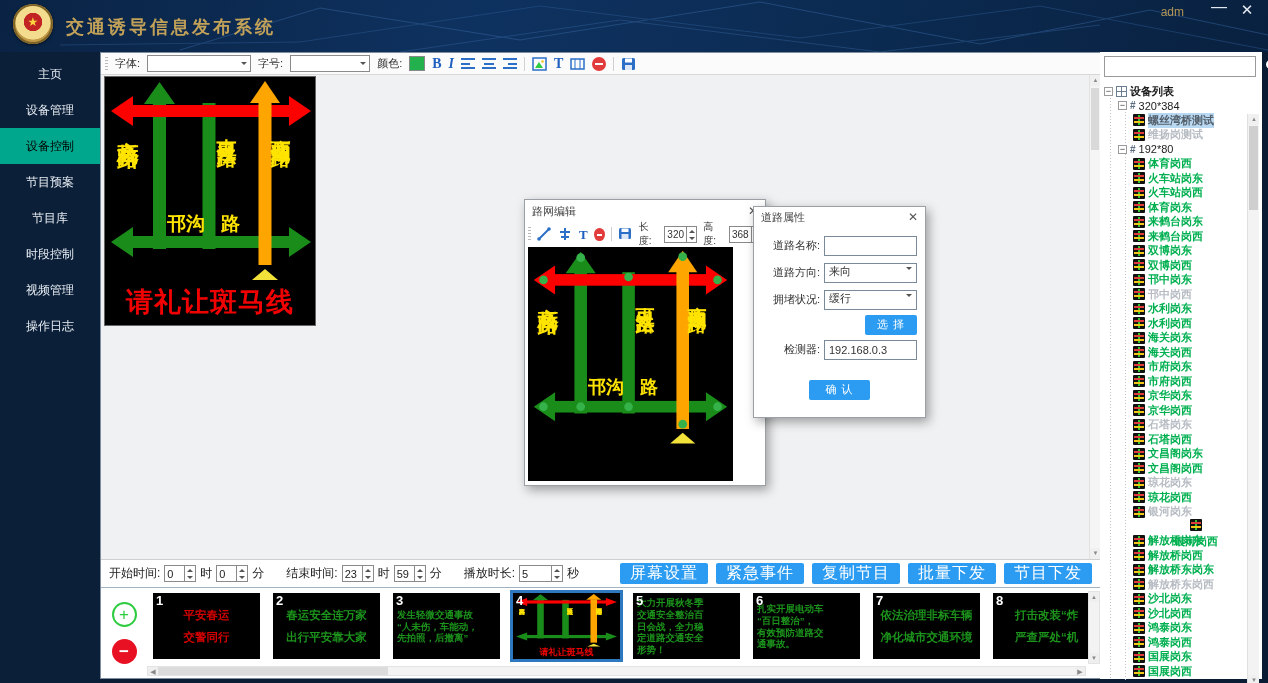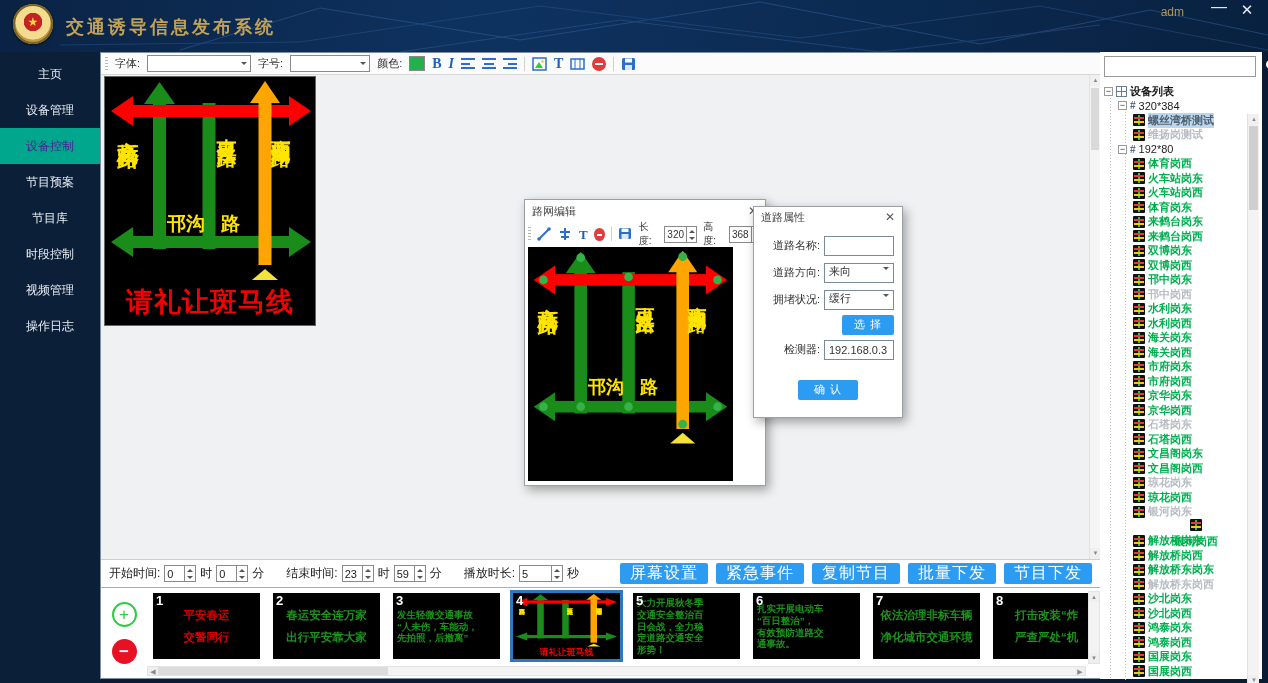--- a/index.html
+++ b/index.html
@@ -17,21 +17,21 @@
 .badge::after{content:"★";position:absolute;left:50%;top:45%;transform:translate(-50%,-50%);font-size:12px;color:#ffd73e}
 .app-title{position:absolute;left:66px;top:15px;color:#c2a158;font-size:18px;font-weight:bold;letter-spacing:3px}
 .user-name{position:absolute;right:84px;top:5px;color:#b29556;font-size:12px}
 .win-btn{position:absolute;top:1px;color:#e8edf4;font-size:14px;width:22px;text-align:center;cursor:pointer}
 .win-min{right:38px;top:-2px;font-size:16px}
 .win-close{right:10px;font-size:15px}
 
 
 .sidebar{position:absolute;left:0;top:52px;width:100px;bottom:0;background:#0c1f38;padding-top:4px}
 .side-item{height:36px;line-height:36px;text-align:center;color:#e8eef5;font-size:12px;cursor:pointer}
-.side-item.active{background:#00a78c;color:#4c1d95}
+.side-item.active{background:#00a78c;color:#000000}
 
 
 .main{position:absolute;left:100px;top:52px;width:1000px;height:627px;background:#fff;border:1px solid #7f8e9f;border-right:none}
 .toolbar{position:absolute;left:0;top:0;right:0;height:22px;display:flex;align-items:center;gap:7px;padding:0 4px;background:#fbfbfb;border-bottom:1px solid #d7d7d7;font-size:11px;color:#333}
 .grip{width:3px;height:14px;background:repeating-linear-gradient(#b9b9b9 0 1px,transparent 1px 3px);flex:none}
 .sel-box{height:17px;border:1px solid #8a8a8a;background:#fff;display:flex;align-items:center;padding-left:4px;position:relative;cursor:pointer}
 .sel-box .car{margin-left:auto;width:13px;height:100%;display:flex;align-items:center;justify-content:center}
 .tri-d{width:0;height:0;border:3.5px solid transparent;border-top-color:#555;margin-top:3px}
 .color-swatch{width:16px;height:15px;border:1px solid #888;cursor:pointer}
 .tbt{font-family:"Liberation Serif",serif;color:#1f5fbf;font-size:14px;font-weight:bold;cursor:pointer;line-height:1}
@@ -68,21 +68,21 @@
 .dlg-tools{height:24px;display:flex;align-items:center;gap:6px;padding:0 3px;font-size:10px;color:#333}
 .spin{height:17px;border:1px solid #8a8a8a;background:#fff;display:flex;align-items:stretch}
 .spin .val{flex:1;padding:1px 2px;font-size:10px;display:flex;align-items:center}
 .updn{width:11px;border-left:1px solid #8a8a8a;display:flex;flex-direction:column}
 .updn span{flex:1;display:flex;align-items:center;justify-content:center;cursor:pointer}
 .tri-u6{width:0;height:0;border:3px solid transparent;border-bottom-color:#555;margin-bottom:2px}
 .tri-d6{width:0;height:0;border:3px solid transparent;border-top-color:#555;margin-top:2px}
 .dlg-canvas{position:relative;margin:1px 3px;width:205px;height:234px;background:#000}
 
 
-.dlg-props{left:652px;top:131px;width:150px;height:212px;font-size:11px;color:#333}
+.dlg-props{left:652px;top:131px;width:173px;height:212px;font-size:11px;color:#333}
 .fld-row{position:absolute;left:8px;right:8px;height:21px;display:flex;align-items:center}
 .fld-row .lab{width:58px;text-align:right;margin-right:4px;flex:none}
 .fld-inp{flex:1;height:20px;border:1px solid #7a8a99;background:#fff;padding:0 4px;font-size:11px;display:flex;align-items:center}
 .fld-sel{flex:1;height:20px;border:1px solid #7a8a99;background:#fff;padding-left:4px;display:flex;align-items:flex-start;cursor:pointer}
 .fld-sel .car{margin-left:auto;width:14px;display:flex;justify-content:center}
 .blue-btn{background:#2b9cf2;color:#fff;border:none;border-radius:2px;font-size:11px;height:20px;padding:0 12px;cursor:pointer;letter-spacing:1px}
 
 
 .timebar{position:absolute;left:0;top:506px;right:0;height:29px;background:#fff;border-top:1px solid #cfcfcf;border-bottom:1px solid #9fb2c2;display:flex;align-items:center;gap:4px;padding:0 8px;font-size:12px;color:#222}
 .timebar .spin{width:32px}

